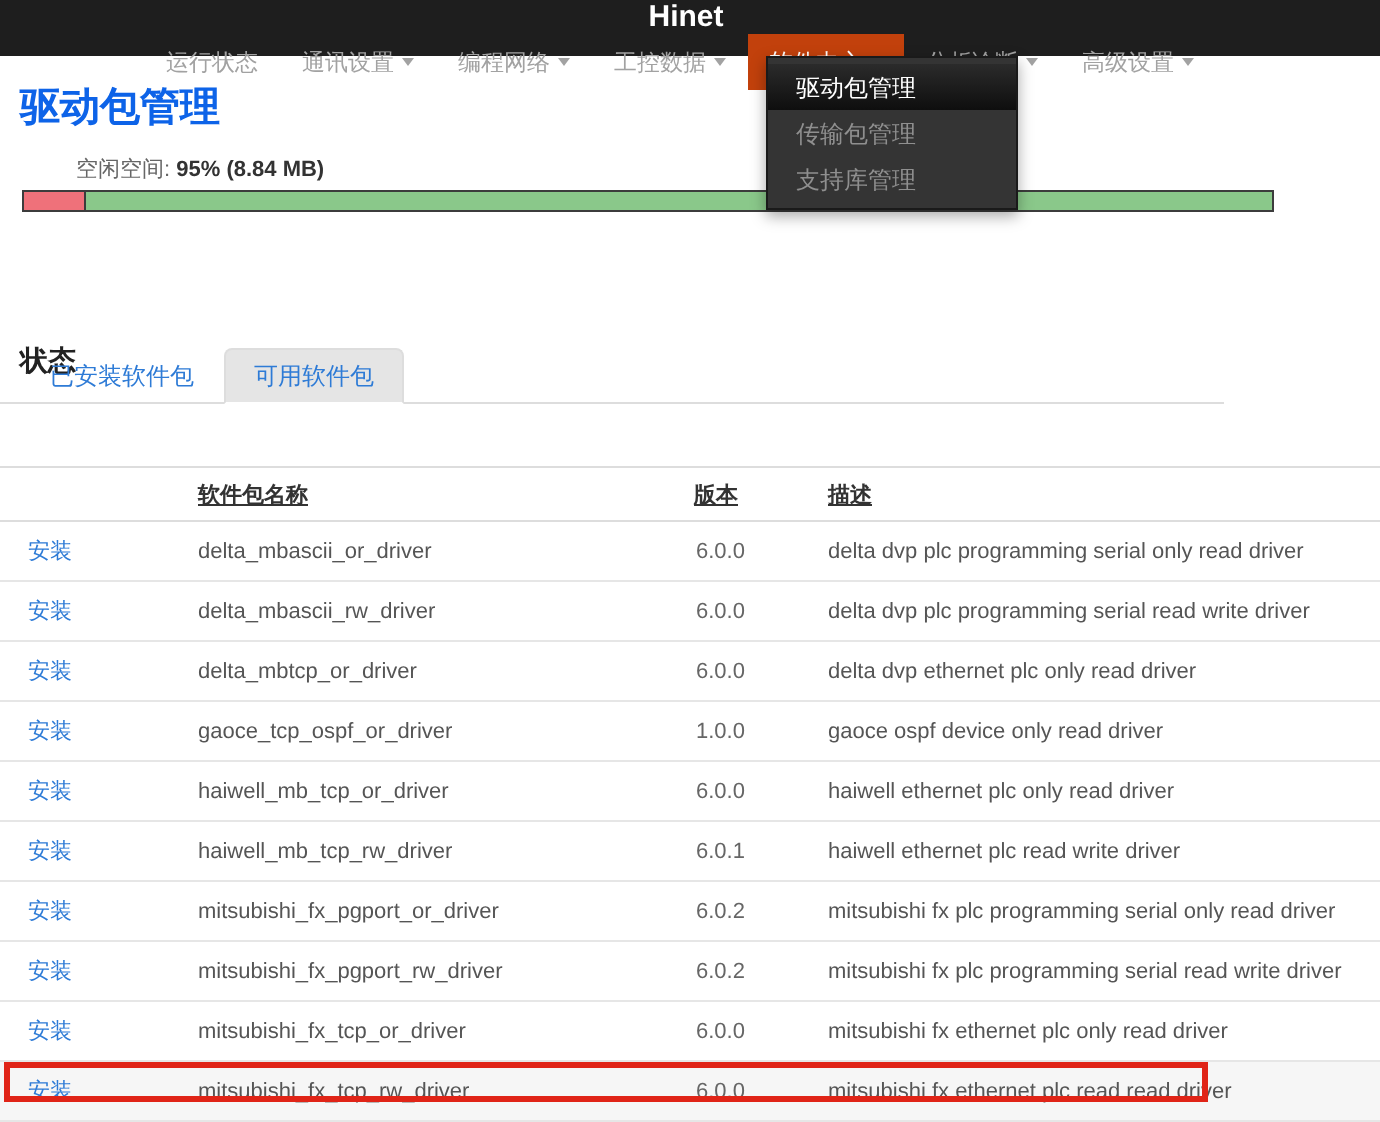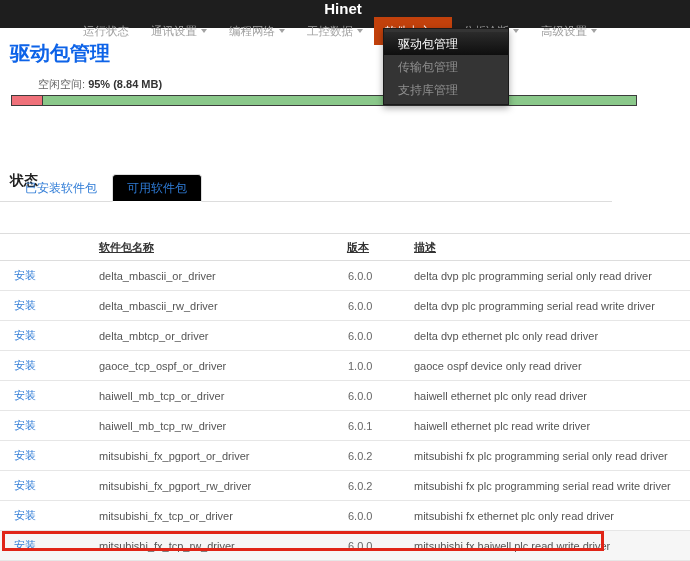--- a/index.html
+++ b/index.html
@@ -35,21 +35,21 @@
   .seg-used { height:100%; border-right:1px solid #3c3c3c; }
   .seg-free { height:100%; flex:1; }
 
   
   .status-heading { position:absolute; left:10px; top:172px; font-size:14px;
     font-weight:bold; color:#222; }
   .tabs { position:absolute; left:0; top:174px; width:612px; height:28px;
     border-bottom:1px solid #ddd; padding-left:10px; display:flex; align-items:flex-end; }
   .tab { font-size:12px; color:#2e7bd6; height:28px; padding:0 14px; display:flex;
     align-items:center; cursor:pointer; border:1px solid transparent; margin-bottom:-1px; }
-  .tab.active { background:#000000; border-color:#ddd #ddd #fff #ddd;
+  .tab.active { background:#e5e5e5; border-color:#ddd #ddd #fff #ddd;
     border-radius:4px 4px 0 0; }
 
   
   .pkg-table { position:absolute; left:0; top:233px; width:690px;
     border-collapse:collapse; table-layout:fixed; font-size:11px; }
   .pkg-table th { height:27px; border-top:1px solid #ddd; border-bottom:1px solid #ddd;
     text-align:left; font-weight:bold; color:#333; padding:0 6px 0 2px;text-decoration:underline; }
   .pkg-table td { height:30px; border-bottom:1px solid #e6e6e6; color:#555;
     padding:0 6px 0 2px; overflow:hidden; white-space:nowrap; }
   .pkg-table .col-install { padding-left:14px; }
@@ -190,18 +190,18 @@
       <tr class="">
         <td class="col-install"><a class="install-link">安装</a></td>
         <td>mitsubishi_fx_tcp_or_driver</td>
         <td class="col-version">6.0.0</td>
         <td>mitsubishi fx ethernet plc only read driver</td>
       </tr>
       <tr class="highlighted">
         <td class="col-install"><a class="install-link">安装</a></td>
         <td>mitsubishi_fx_tcp_rw_driver</td>
         <td class="col-version">6.0.0</td>
-        <td>mitsubishi fx haiwell plc read write driver</td>
+        <td>mitsubishi fx ethernet plc read read driver</td>
       </tr>
     </tbody>
 </table>
 
 <div class="highlight-box" style="border-color: rgb(224, 36, 23);"></div>
 
 </body></html>

